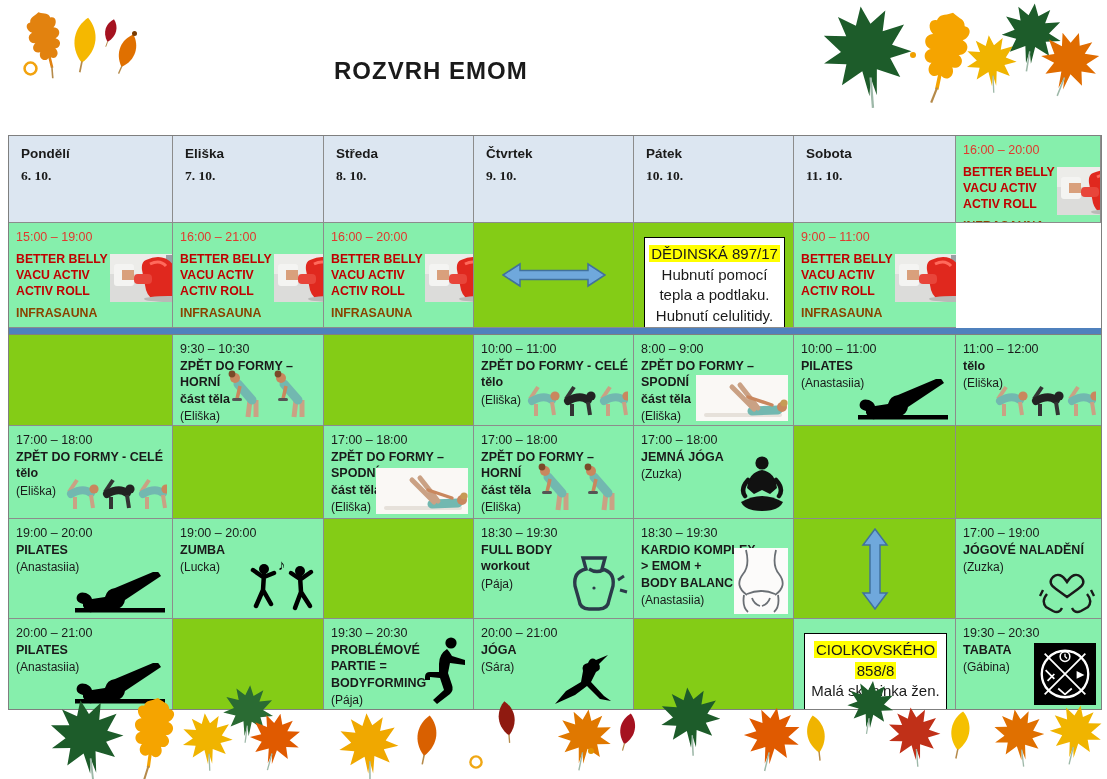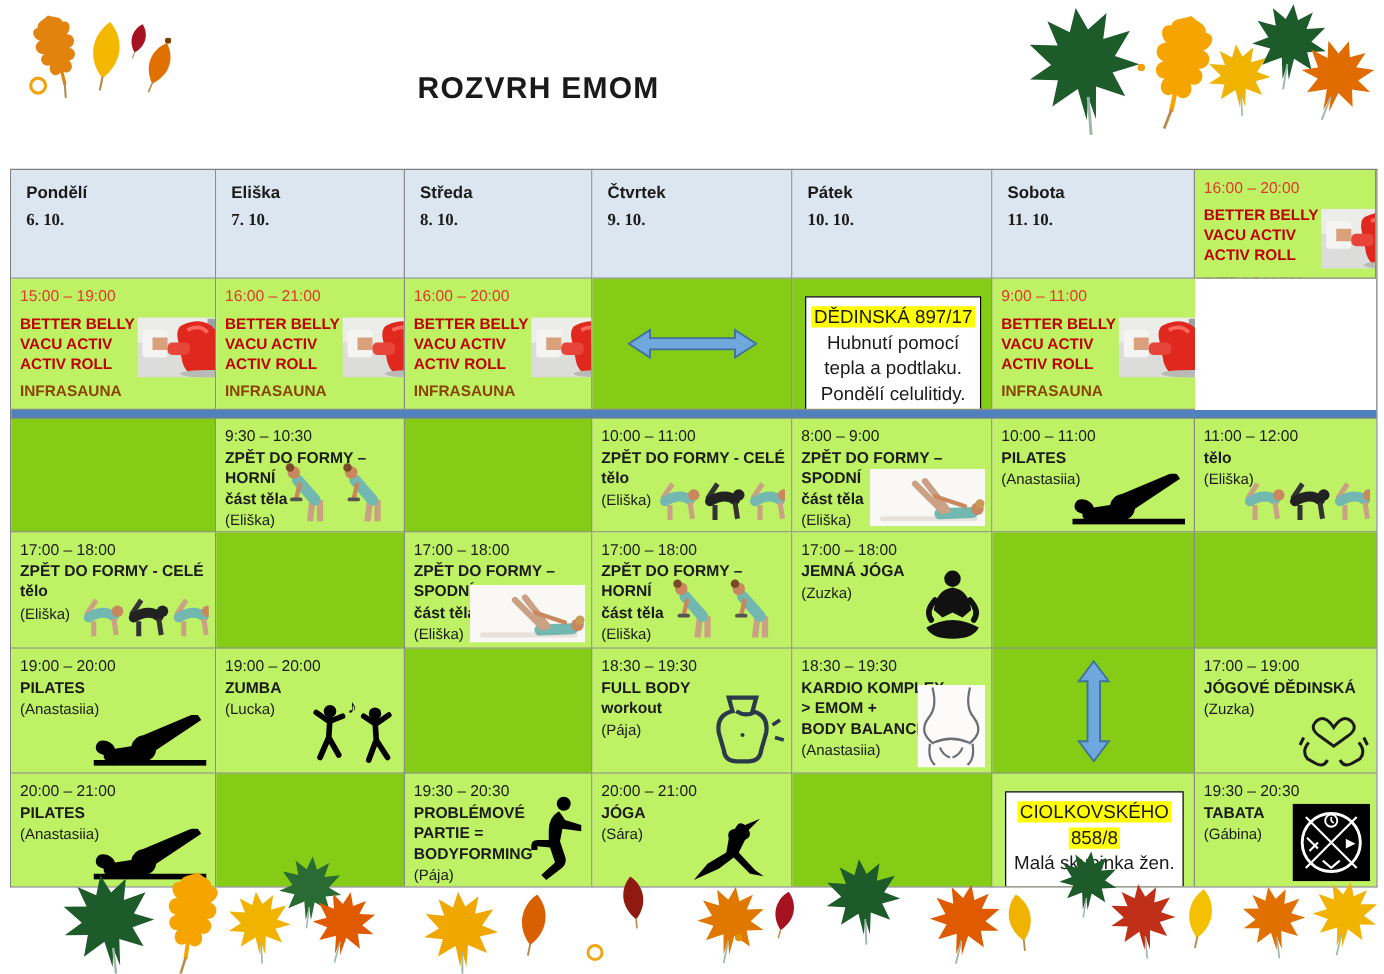--- a/index.html
+++ b/index.html
@@ -14,21 +14,21 @@
         grid-template-columns:164px 151px 150px 160px 160px 162px 145px;
         grid-template-rows:87px 105px 7px 91px 93px 100px 90px;
         border:1px solid #7f7f7f;}
   .hcell,.cell{border-right:1px solid #8c8c8c;border-bottom:1px solid #8c8c8c;
         box-sizing:border-box;position:relative;overflow:hidden;}
   .lastcol{border-right:none;}
   .lastrow{border-bottom:none;}
   .hcell{background:#dce6f1;padding:10px 8px 0 12px;}
   .dayname{text-align:left;font-weight:700;font-size:13.5px;}
   .daydate{text-align:left;font-weight:700;font-size:13.5px;margin-top:7px;font-family:Liberation Serif, serif;}
-  .cell{background:#bef264;padding:7px 5px 4px 7px;font-size:12.5px;}
+  .cell{background:#86efac;padding:7px 5px 4px 7px;font-size:12.5px;}
   .cell.shaded{background:#84cc16;}
   .bluebar{grid-column:1 / -1;background:#4f81bd;border-bottom:1px solid #7f7f7f;}
   .time{font-size:12.5px;color:#1a1a1a;margin-bottom:2px;}
   .vacu .time{color:#e0392e;margin-bottom:8px;}
   .vacurow{display:flex;align-items:flex-start;}
   .vlines{flex:0 0 auto;}
   .brandline{color:#c00000;font-weight:700;font-size:12.3px;line-height:1.3;white-space:nowrap;}
   .vacuphoto{margin-left:2px;margin-top:2px;}
   .sauna{color:#8a4300;font-weight:700;font-size:12.3px;margin-top:1px;}
   .titleline{font-weight:700;font-size:12.5px;line-height:1.3;}
@@ -170,21 +170,21 @@
           <svg width="104" height="26" viewBox="0 0 104 26">
             <polygon points="1,13 18,2 18,8.5 86,8.5 86,2 103,13 86,24 86,17.5 18,17.5 18,24" fill="#6fa8dc" stroke="#41719c" stroke-width="1.5"></polygon>
           </svg>
         </div>
       </div>
       <div class="cell shaded">
         <div class="notebox">
           <div><span class="hl">DĚDINSKÁ 897/17</span></div>
           <div>Hubnutí pomocí</div>
           <div>tepla a podtlaku.</div>
-          <div>Pondělí celulitidy.</div>
+          <div>Hubnutí celulitidy.</div>
         </div>
       </div>
       <div class="cell vacu lastcol">
         <div class="time">9:00 – 11:00</div>
         <div class="vacurow">
           <div class="vlines">
             <div class="brandline">BETTER BELLY</div>
             <div class="brandline">VACU ACTIV</div>
             <div class="brandline">ACTIV ROLL</div>
           </div>
@@ -464,21 +464,21 @@
       </div>
       <div class="cell shaded">
         <div class="arrowwrap">
           <svg width="28" height="82" viewBox="0 0 28 82">
             <polygon points="14,1 26,17 19,17 19,65 26,65 14,81 2,65 9,65 9,17 2,17" fill="#6fa8dc" stroke="#41719c" stroke-width="1.5"></polygon>
           </svg>
         </div>
       </div>
       <div class="cell lastcol">
         <div class="time">17:00 – 19:00</div>
-        <div class="titleline">JÓGOVÉ DĚDINSKÁ</div>
+        <div class="titleline">JÓGOVÉ NALADĚNÍ</div>
         <div class="instructor">(Zuzka)</div>
         <span class="cicon">
           <svg width="58" height="50" viewBox="0 0 58 50" fill="none" stroke="#1a1a1a" stroke-width="2.4">
             <path d="M29 18 q-7 -11 -14 -5 q-6 6 3 12 l11 8 11 -8 q9 -6 3 -12 q-7 -6 -14 5 z"></path>
             <path d="M9 30 q-6 7 -1 13 l7 4 q6 3 9 -3 M49 30 q6 7 1 13 l-7 4 q-6 3 -9 -3"></path>
             <path d="M5 26 l-3 6 M53 26 l3 6"></path>
           </svg>
         </span>
       </div>
       <div class="cell lastrow">

